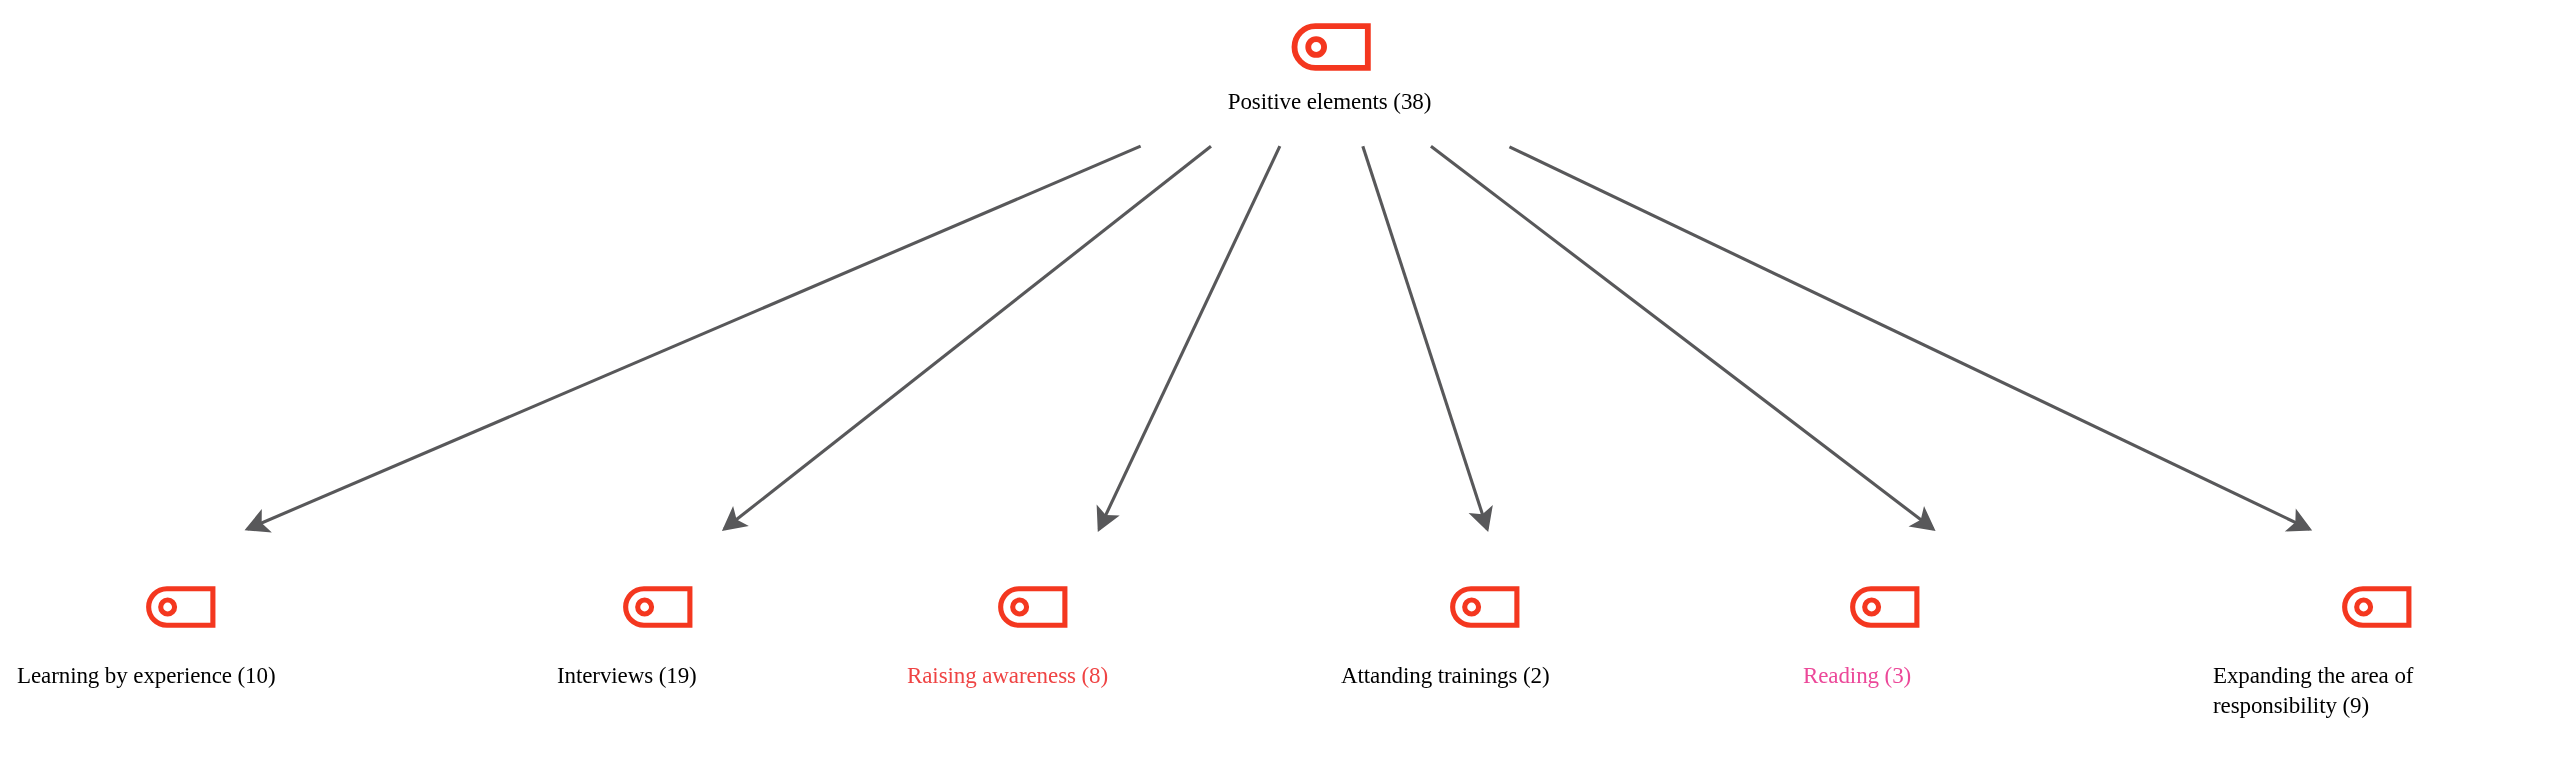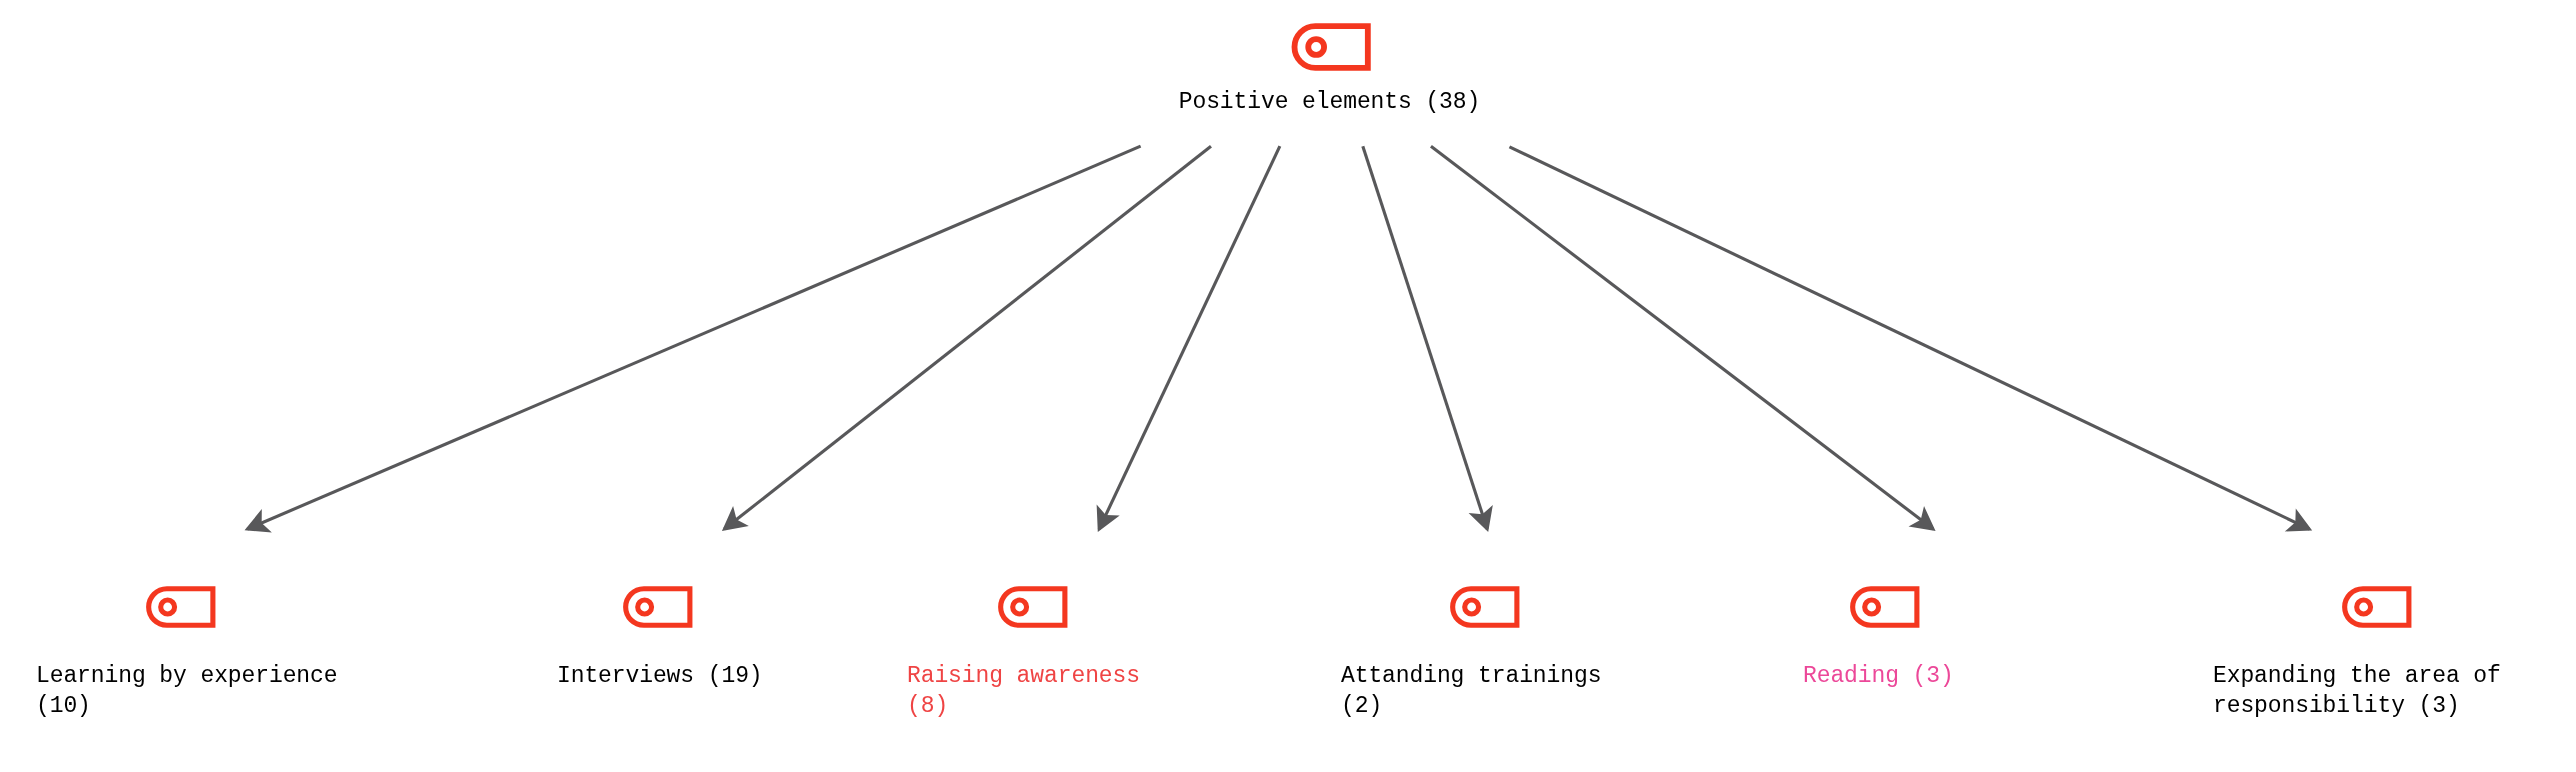--- a/index.html
+++ b/index.html
@@ -30,21 +30,21 @@
     position: absolute;
     box-sizing: border-box;
   }
   .node-icon {
     position: absolute;
     display: block;
   }
   .node-label {
     position: absolute;
     color: #000000;
-    font-family: Liberation Mono, monospace;
+    font-family: Liberation Serif, serif;
     font-size: 23px;
     line-height: 30px;
     letter-spacing: -0.1px;
     white-space: pre-line;
   }
   .label-center {
     text-align: center;
   }
   .label-left {
     text-align: left;
@@ -78,21 +78,21 @@
       <circle class="tag-hole" cx="31" cy="30" r="9.5" fill="none" stroke="#F4371F" stroke-width="7"></circle>
     </svg>
     <div class="node-label label-center" style="color: rgb(0, 0, 0); left: 1033px; width: 593px; top: 87px;">Positive elements (38)</div>
   </div>
 
   <div class="node" style="left: 0px; top: 0px;">
     <svg class="node-icon" viewBox="0 0 100 60" xmlns="http://www.w3.org/2000/svg" style="left: 145px; top: 585px; width: 73px; height: 44px;">
       <path class="tag-outline" d="M 30,5 L 93,5 L 93,55 L 30,55 A 25,25 0 0 1 30,5 Z" fill="none" stroke="#F4371F" stroke-width="7" stroke-linejoin="miter" stroke-linecap="square"></path>
       <circle class="tag-hole" cx="31" cy="30" r="9.5" fill="none" stroke="#F4371F" stroke-width="7"></circle>
     </svg>
-    <div class="node-label label-left" style="color: rgb(0, 0, 0); left: 17px; top: 661px; width: 329px; margin-left: 19px;">Learning by experience (10)</div>
+    <div class="node-label label-left" style="color: rgb(0, 0, 0); left: 17px; top: 661px; width: 329px;">Learning by experience (10)</div>
   </div>
 
   <div class="node" style="left: 0px; top: 0px;">
     <svg class="node-icon" viewBox="0 0 100 60" xmlns="http://www.w3.org/2000/svg" style="left: 622px; top: 585px; width: 73px; height: 44px;">
       <path class="tag-outline" d="M 30,5 L 93,5 L 93,55 L 30,55 A 25,25 0 0 1 30,5 Z" fill="none" stroke="#F4371F" stroke-width="7" stroke-linejoin="miter" stroke-linecap="square"></path>
       <circle class="tag-hole" cx="31" cy="30" r="9.5" fill="none" stroke="#F4371F" stroke-width="7"></circle>
     </svg>
     <div class="node-label label-left" style="color: rgb(0, 0, 0); left: 557px; top: 661px; width: 237px;">Interviews (19)</div>
   </div>
 
@@ -119,18 +119,18 @@
     </svg>
     <div class="node-label label-left" style="color: #ec4899; left: 1803px; top: 661px; width: 193px;">Reading (3)</div>
   </div>
 
   <div class="node" style="left: 0px; top: 0px;">
     <svg class="node-icon" viewBox="0 0 100 60" xmlns="http://www.w3.org/2000/svg" style="left: 2341px; top: 585px; width: 73px; height: 44px;">
       <path class="tag-outline" d="M 30,5 L 93,5 L 93,55 L 30,55 A 25,25 0 0 1 30,5 Z" fill="none" stroke="#F4371F" stroke-width="7" stroke-linejoin="miter" stroke-linecap="square"></path>
       <circle class="tag-hole" cx="31" cy="30" r="9.5" fill="none" stroke="#F4371F" stroke-width="7"></circle>
     </svg>
     <div class="node-label label-left" style="color: rgb(0, 0, 0); left: 2213px; top: 661px; width: 356px;">Expanding the area of
-responsibility (3)</div>
+responsibility (9)</div>
   </div>
 </div>
 
 </div>
 
 
 </body></html>

